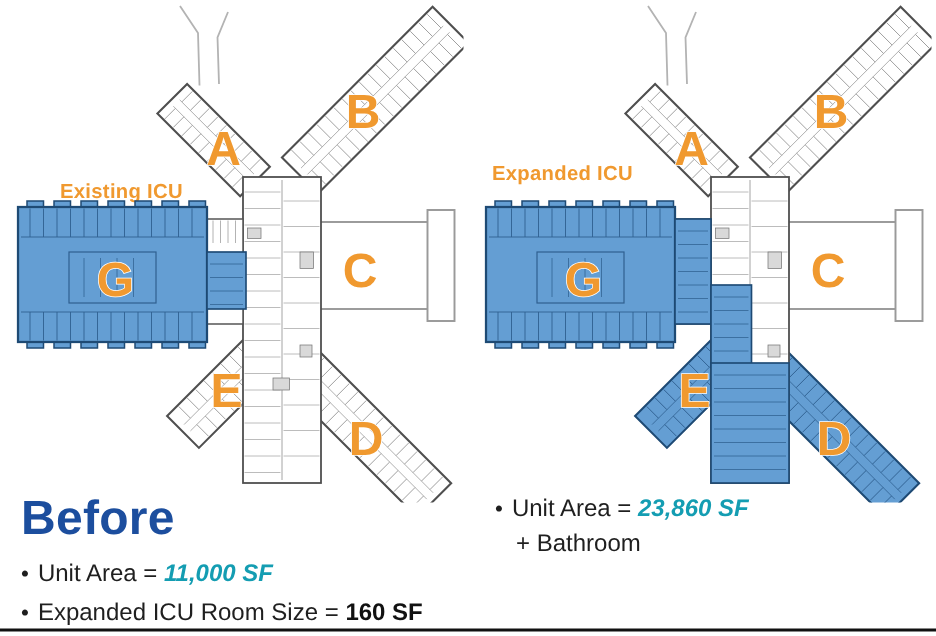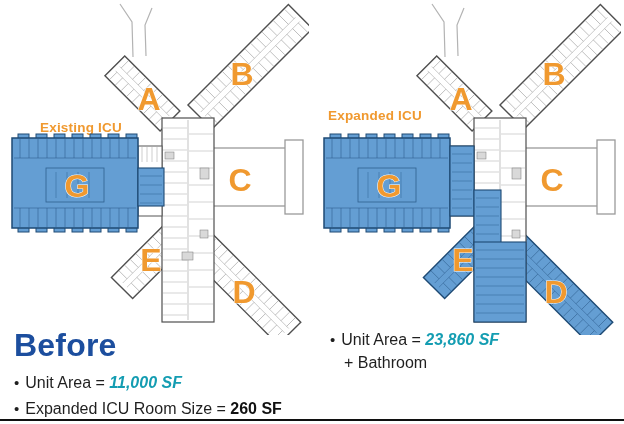--- a/index.html
+++ b/index.html
@@ -274,21 +274,21 @@
         <text x="240" y="303" text-anchor="middle" font-family="&quot;Liberation Sans&quot;, sans-serif" font-size="32" font-weight="bold" fill="#F0992F" stroke="#ffffff" stroke-width="1" paint-order="stroke">D</text>
         <text x="147" y="271" text-anchor="middle" font-family="&quot;Liberation Sans&quot;, sans-serif" font-size="32" font-weight="bold" fill="#F0992F" stroke="#ffffff" stroke-width="1" paint-order="stroke">E</text>
         <text x="73" y="197" text-anchor="middle" font-family="&quot;Liberation Sans&quot;, sans-serif" font-size="32" font-weight="bold" fill="#F0992F" stroke="#ffffff" stroke-width="1" paint-order="stroke">G</text>
       </svg>
     <div class="panel">
       <h2>Before</h2>
       <div class="bullet">
         <span class="dot">•</span><span>Unit Area = </span><span class="val-teal">11,000 SF</span>
       </div>
       <div class="bullet">
-        <span class="dot">•</span><span>Expanded ICU Room Size = </span><span class="val-dark">260 SF</span>
+        <span class="dot">•</span><span>Expanded ICU Room Size = </span><span class="val-dark">160 SF</span>
       </div>
     </div>
   </section>
 
   <section class="half right">
     <span class="plan-title">Expanded ICU</span>
     <svg class="plan-svg" viewBox="0 0 305 335">
         <polyline points="116,4 128,22 129,57" fill="none" stroke="#b3b3b3" stroke-width="1.2"></polyline>
         <polyline points="148,8 141,25 142,56" fill="none" stroke="#b3b3b3" stroke-width="1.2"></polyline>
         <g>

